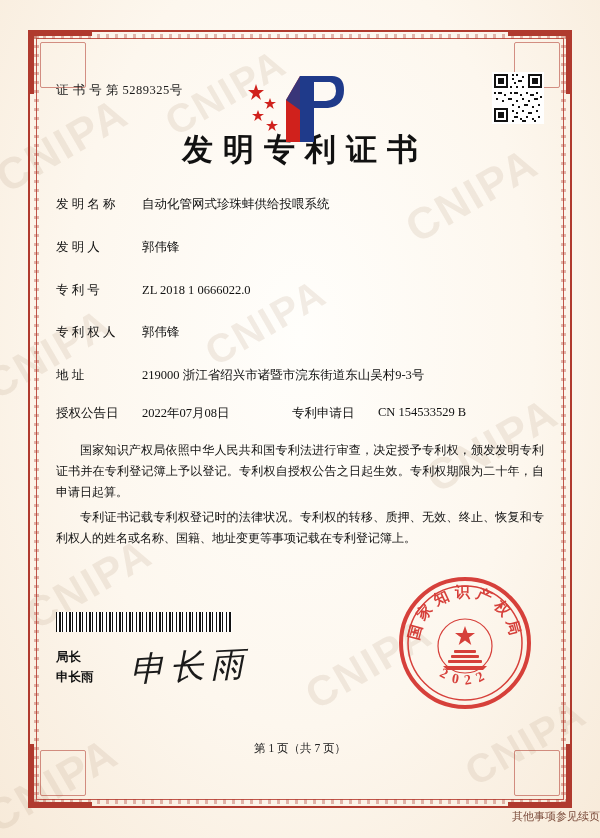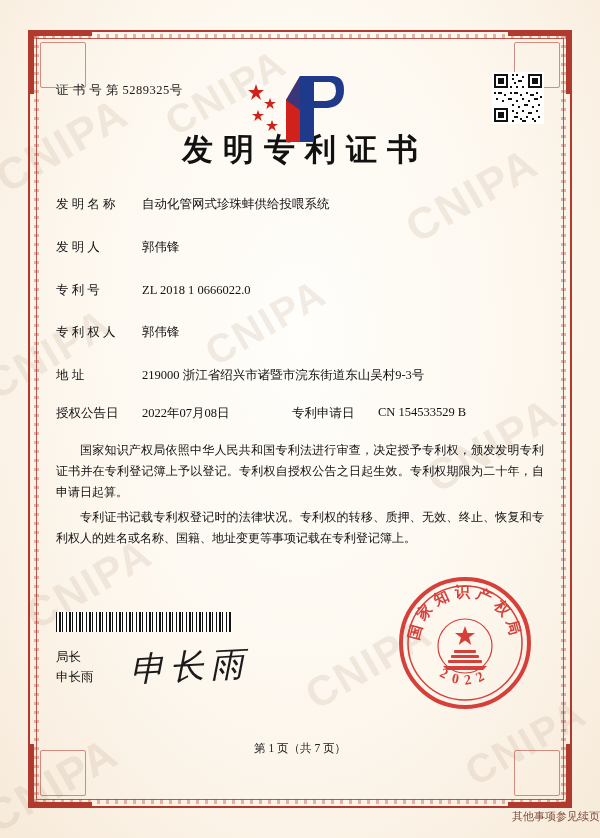--- a/index.html
+++ b/index.html
@@ -119,21 +119,21 @@
   
   #barcode{
     position:absolute;left:0;bottom:150px;width:176px;height:20px;
     background:
       repeating-linear-gradient(90deg,
         #111 0px,#111 1px,#fff 1px,#fff 3px,
         #111 3px,#111 5px,#fff 5px,#fff 6px,
         #111 6px,#111 7px,#fff 7px,#fff 10px);
   }
   #sig-block{
-    position:absolute;left:0;bottom:95px;
+    position:absolute;left:0;bottom:95px;font-weight:bold;
   }
   .sig-lab{font-size:12.5px;color:#111;line-height:1.55;}
   #signature{
     position:absolute;left:74px;bottom:92px;
     font-family:"Liberation Serif", serif;
     font-size:34px;
     font-style:italic;
     color:#1b1b1b;
     letter-spacing:6px;
     transform:rotate(-3deg);

